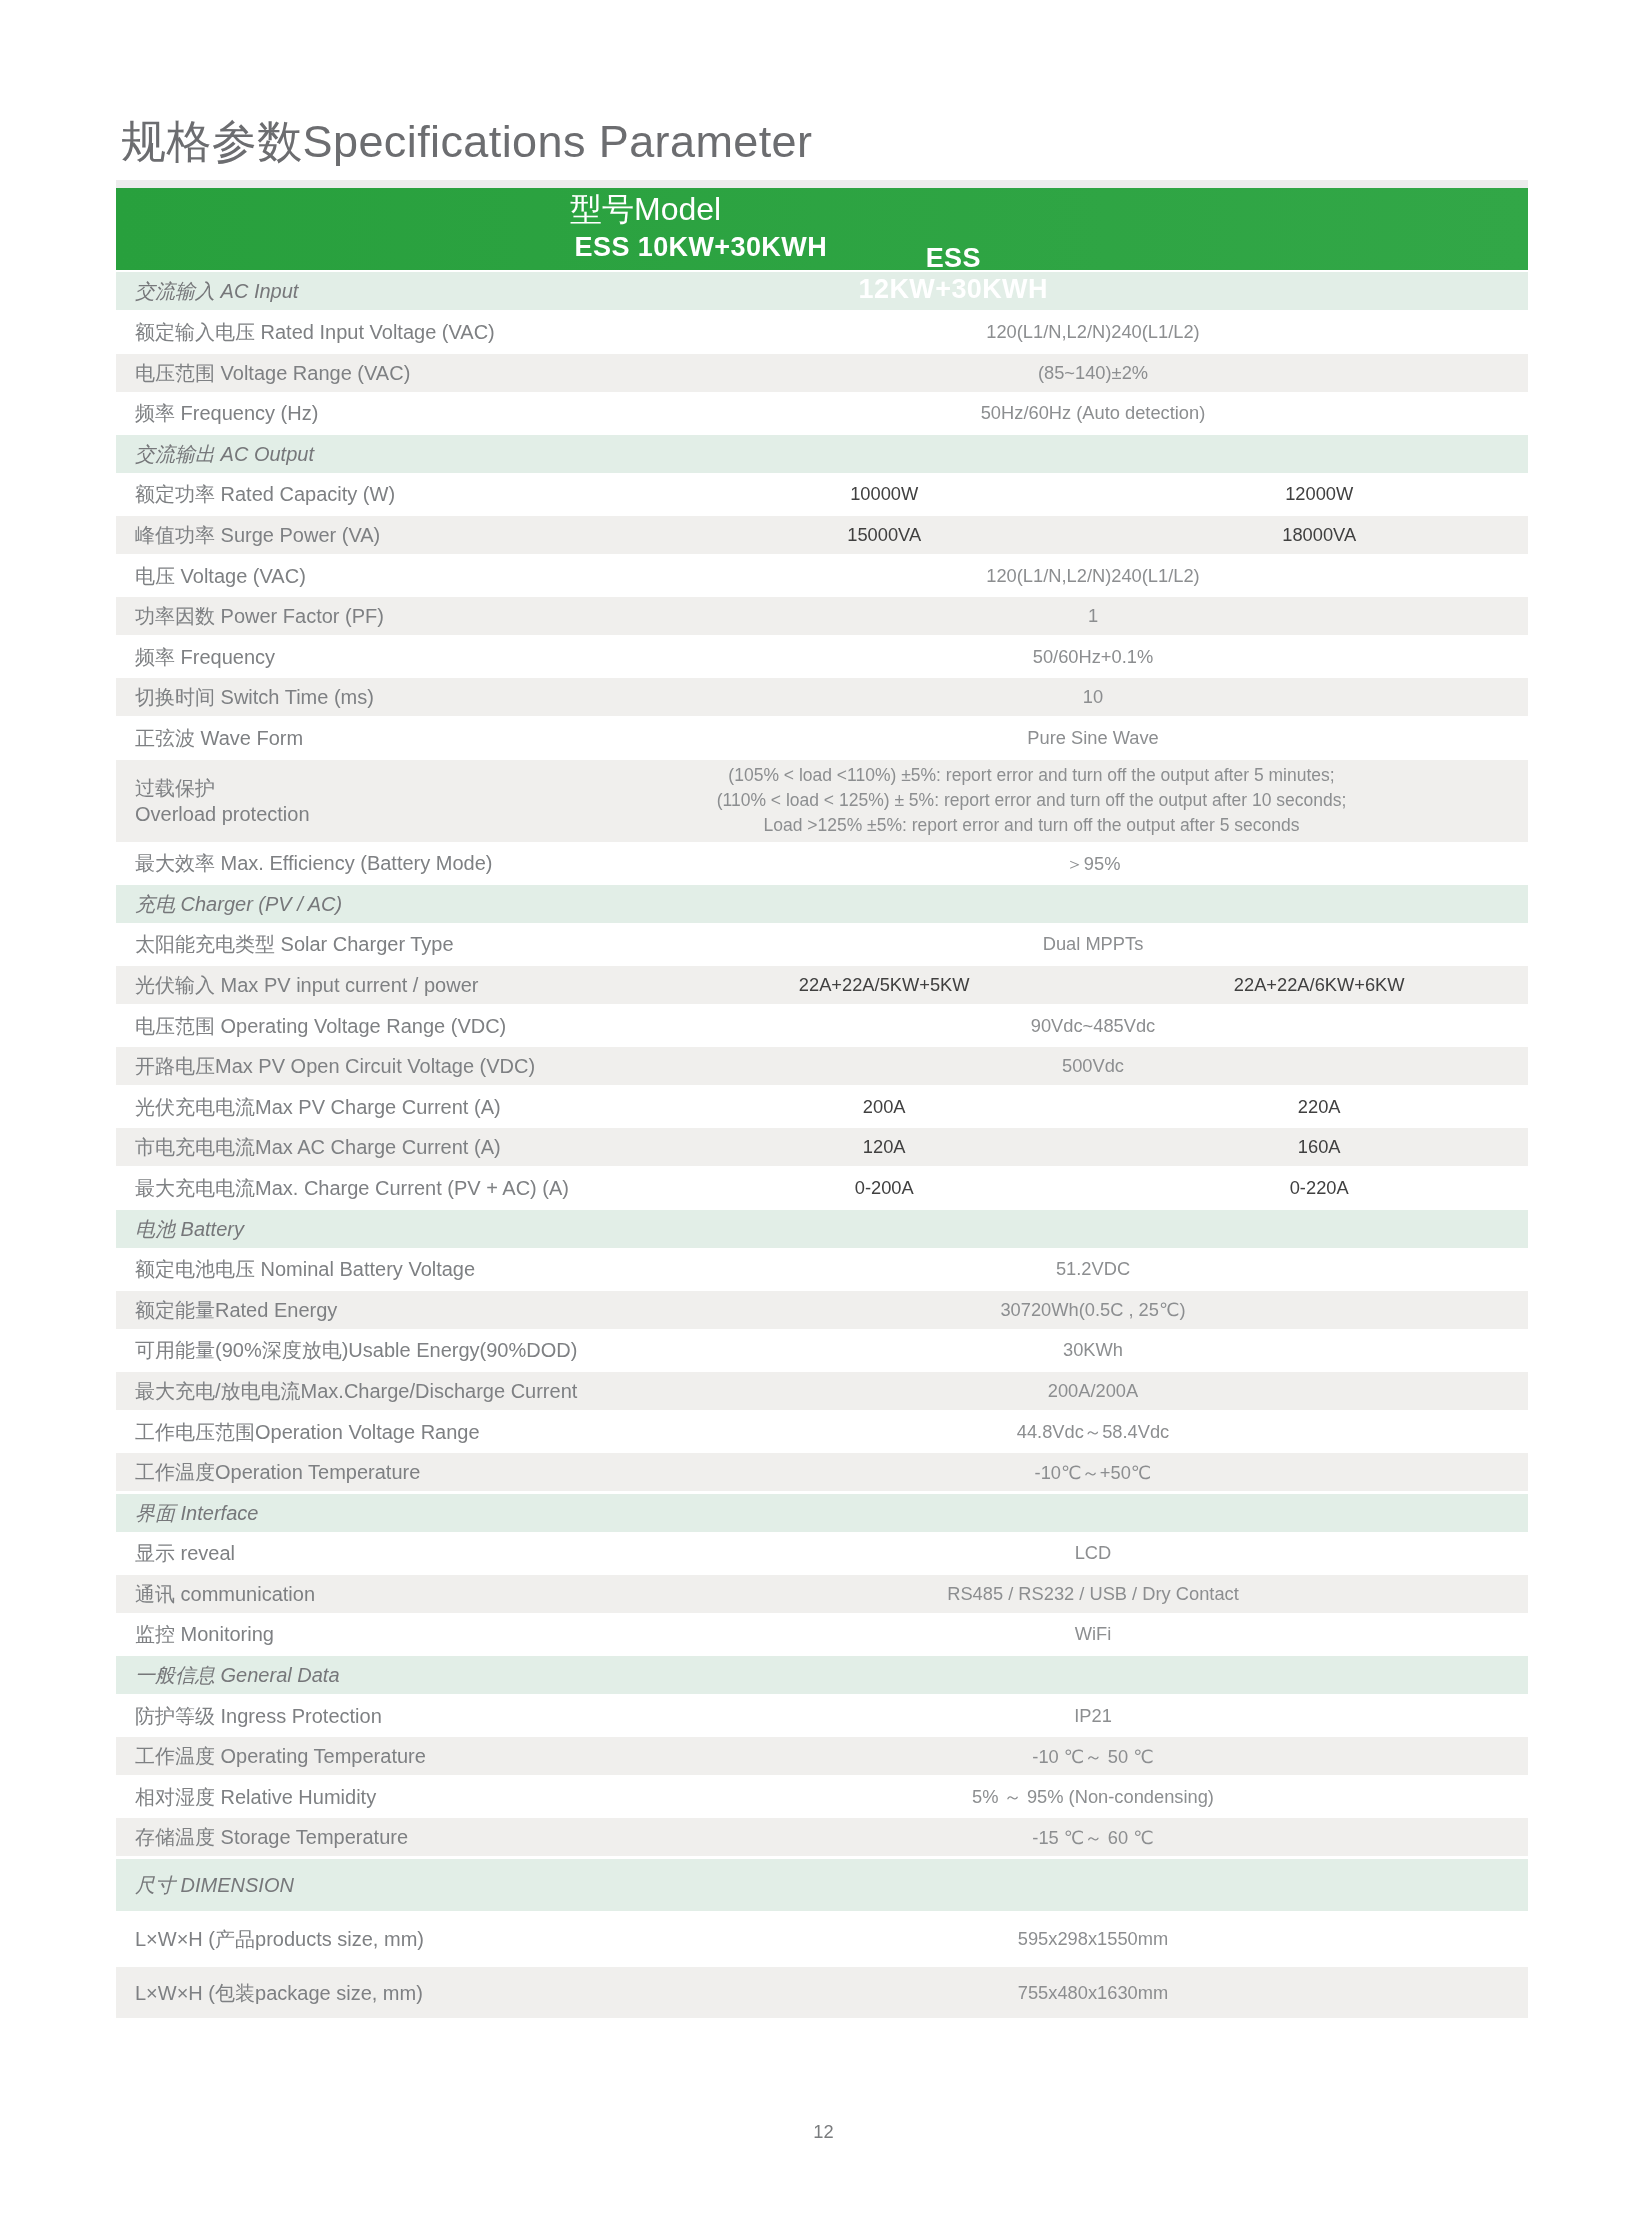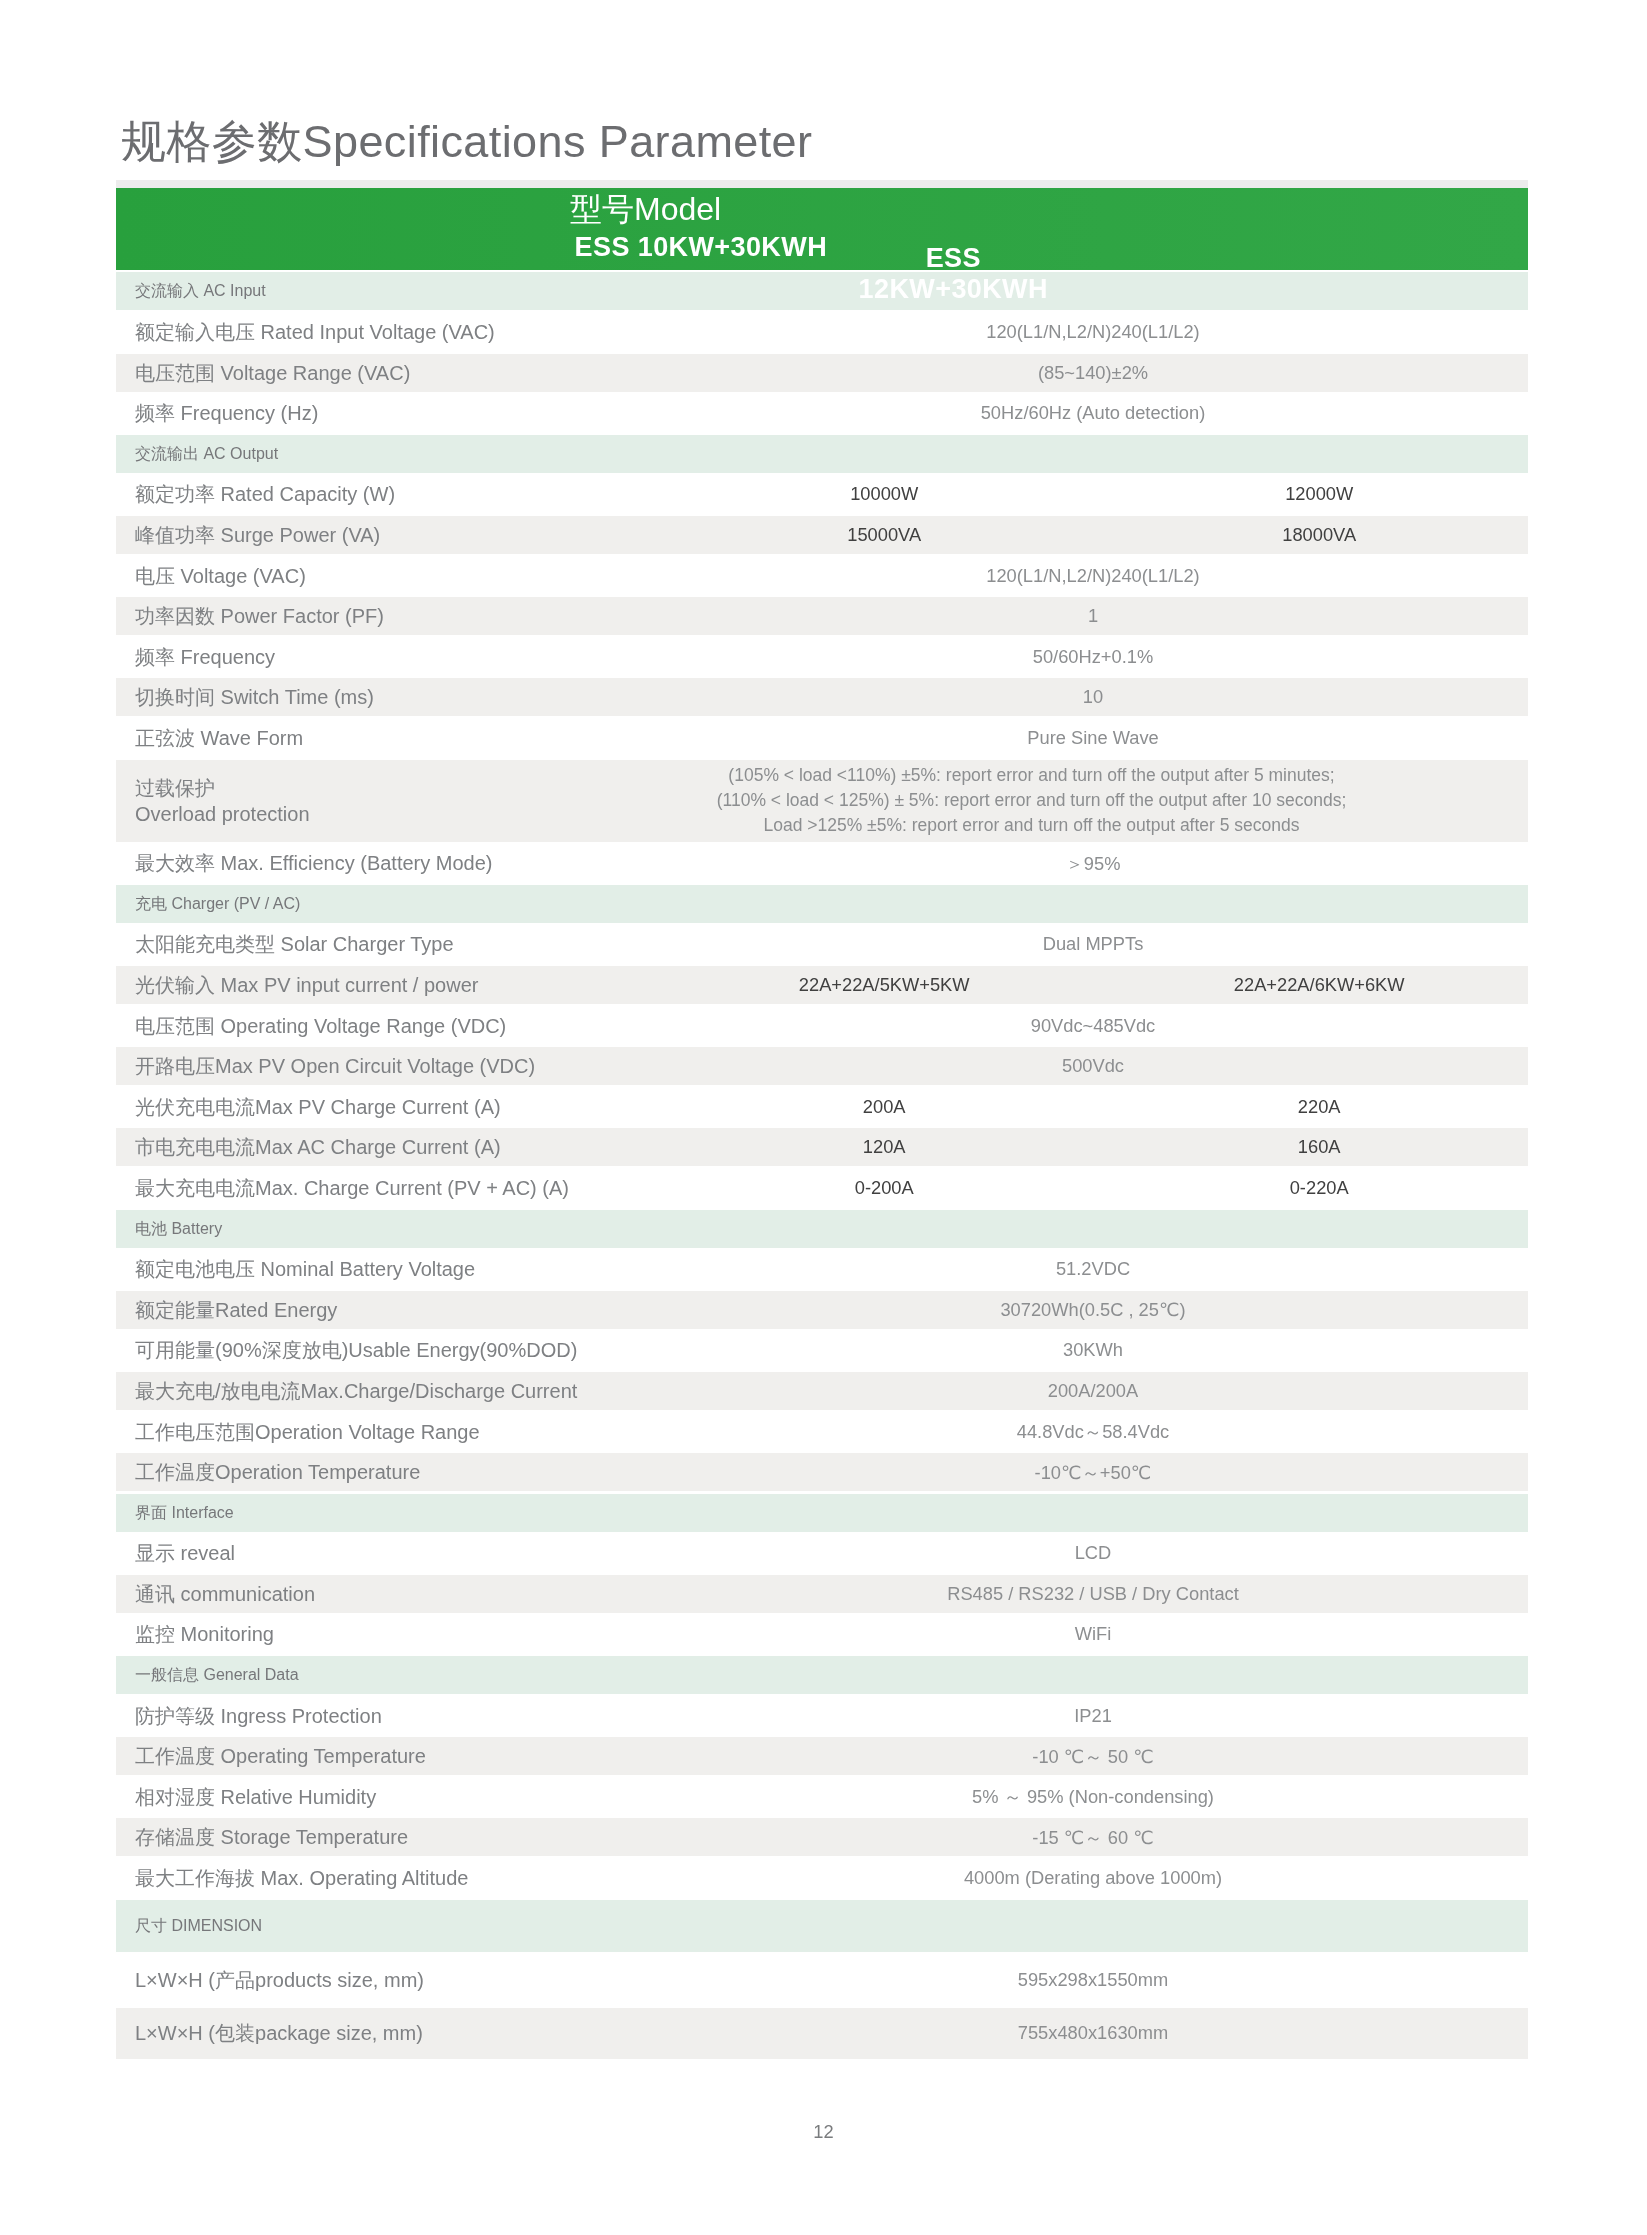--- a/index.html
+++ b/index.html
@@ -70,21 +70,21 @@
     background:#e2eee7;
     color:#76777a;
   }
   .trow .lbl{
     width:542px;
     padding-left:19px;
     box-sizing:border-box;
     font-size:20px;
     line-height:26px;
   }
-  .trow.section .lbl{width:100%;font-size:16px;}
+  .trow.section .lbl{width:100%;font-size:20px;font-style:italic;}
   .trow .vals{
     flex:1;
     display:flex;
     align-items:center;
     align-self:stretch;
   }
   .trow .vspan{
     width:100%;
     text-align:center;
     font-size:18.3px;
@@ -349,26 +349,20 @@
         <div class="vals">
           <div class="vspan">5% ～ 95% (Non-condensing)</div>
         </div>
       </div>
       <div class="trow gray">
         <div class="lbl">存储温度 Storage Temperature</div>
         <div class="vals">
           <div class="vspan">-15  ℃～ 60 ℃</div>
         </div>
       </div>
-      <div class="trow white">
-        <div class="lbl">最大工作海拔 Max. Operating Altitude</div>
-        <div class="vals">
-          <div class="vspan">4000m (Derating above 1000m)</div>
-        </div>
-      </div>
       <div class="trow section tall-section">
         <div class="lbl">尺寸 DIMENSION</div>
       </div>
       <div class="trow white tall">
         <div class="lbl">L×W×H (产品products size, mm)</div>
         <div class="vals">
           <div class="vspan">595x298x1550mm</div>
         </div>
       </div>
       <div class="trow gray tall">

